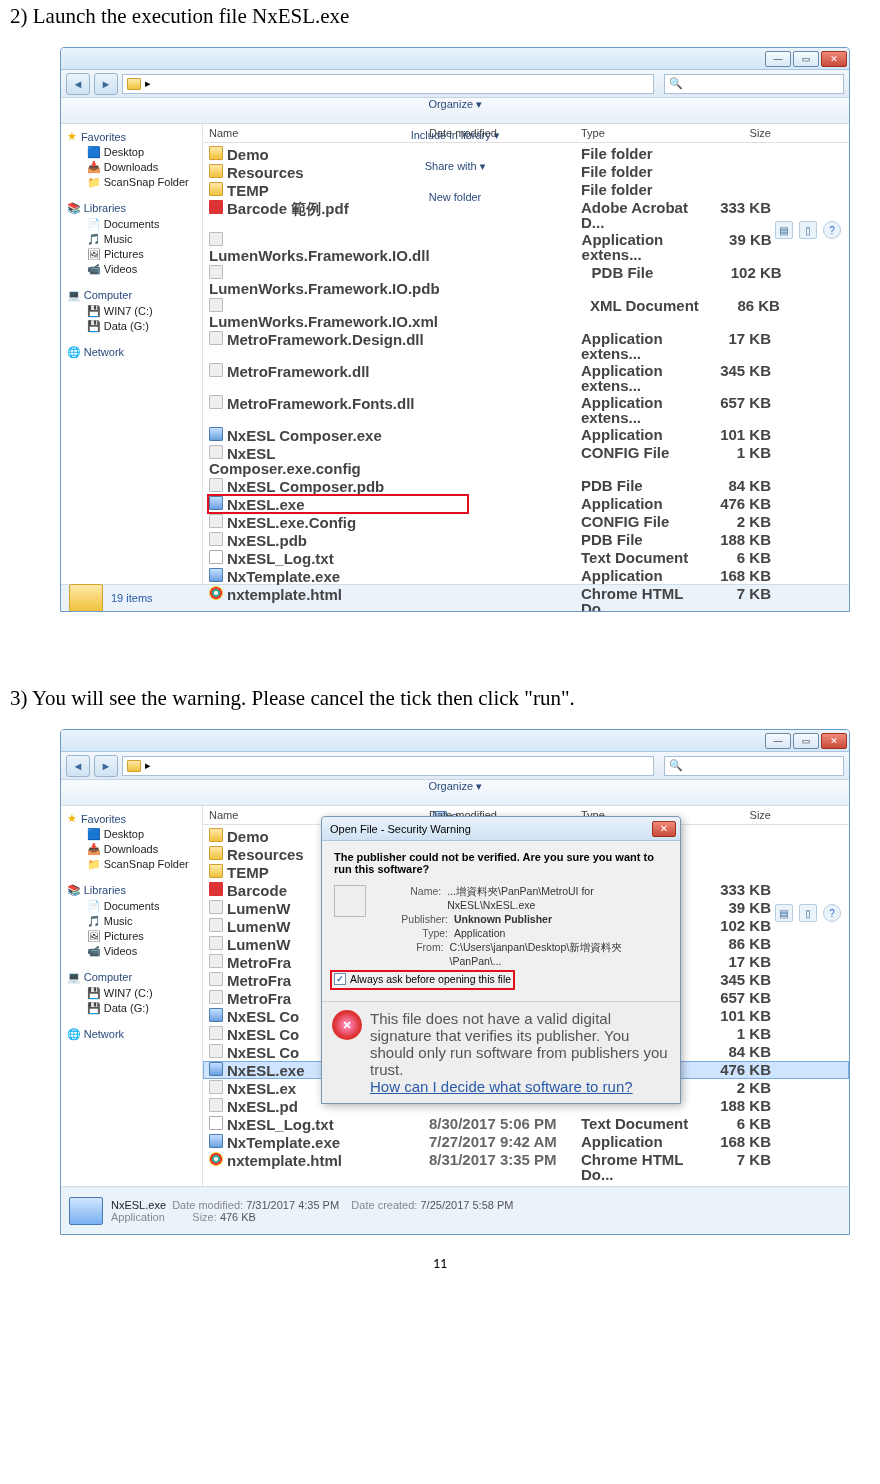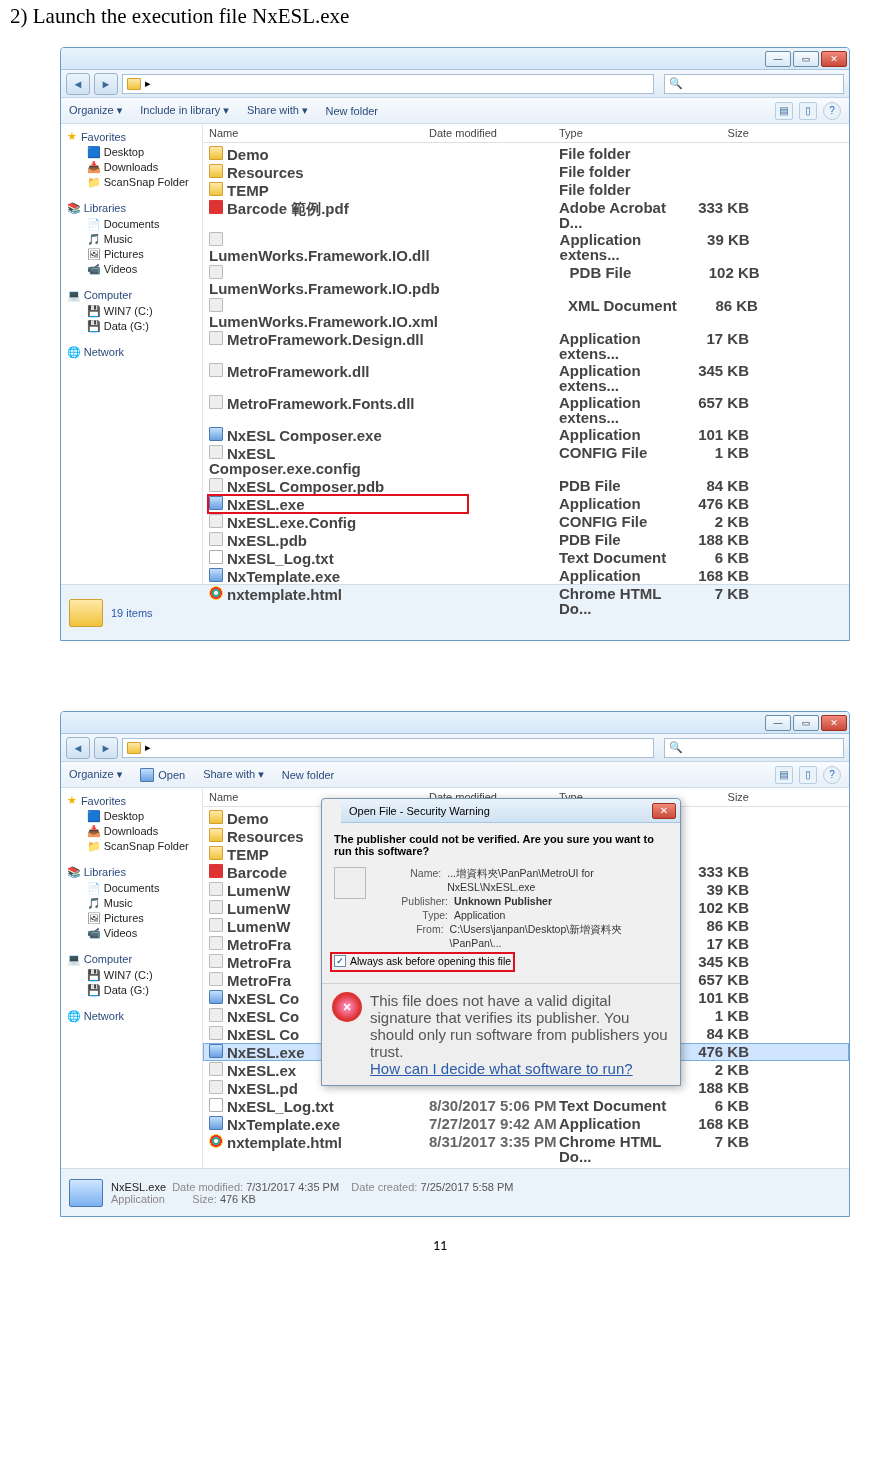--- a/index.html
+++ b/index.html
@@ -11,54 +11,54 @@
   
   .exp-window { border: 1px solid #6b9bc8; border-radius: 4px 4px 0 0; margin: 0 20px 0 50px; background: #fff; overflow: hidden; font-size: 11px; }
   .titlebar { height: 22px; background: linear-gradient(#eaf3fb,#d4e7f7); display: flex; justify-content: flex-end; align-items: center; padding: 0 2px; border-bottom: 1px solid #a8c6e0; }
   .winbtn { width: 26px; height: 16px; margin-left: 2px; border: 1px solid #6b8aaa; border-radius: 2px; display: flex; align-items: center; justify-content: center; font-size: 9px; background: linear-gradient(#f5faff,#d9e9f7); color: #333; }
   .winbtn.close { background: linear-gradient(#f08a7a,#c94b3a); color: #fff; border-color: #a03020; }
   .navbar { height: 28px; background: linear-gradient(#f3f8fd,#dfeaf5); display: flex; align-items: center; padding: 3px 5px; gap: 4px; border-bottom: 1px solid #c4d6e6; }
   .navbtn { width: 24px; height: 22px; border: 1px solid #9ab3cd; border-radius: 3px; background: linear-gradient(#eaf3fb,#cfe2f3); display: flex; align-items: center; justify-content: center; color: #3a6a9a; }
   .addrbar { flex: 1; height: 20px; border: 1px solid #a8c0d6; background: #fff; display: flex; align-items: center; padding: 0 4px; }
   .folder-mini { width: 14px; height: 12px; background: linear-gradient(#ffe9a8,#f0c23b); border: 1px solid #d0a030; border-radius: 1px; margin-right: 4px; }
   .searchbar { width: 180px; height: 20px; border: 1px solid #a8c0d6; background: #fff; margin-left: 6px; display: flex; align-items: center; padding: 0 4px; color: #888; }
-  .toolbar { height: 26px; background: linear-gradient(#f8fbfe,#e7eff8); display: flex; align-items: center; padding: 0 8px; gap: 18px; color: #2a4a7a; border-bottom: 1px solid #d0dde9; font-size: 11px; }
+  .toolbar { height: 26px; background: linear-gradient(#f8fbfe,#e7eff8); display: flex; align-items: center; padding: 0 8px; gap: 18px; color: #2a4a7a; border-bottom: 1px solid #d0dde9; font-size: 11px; flex-direction: column; }
   .toolbar .right { margin-left: auto; display: flex; gap: 6px; }
   .tool-icon { width: 18px; height: 18px; border: 1px solid #b6cde2; border-radius: 2px; background: #eaf2fa; display:flex; align-items:center; justify-content:center; font-size:10px; color:#3a6a9a;}
   .body { display: flex; height: 460px; }
   .nav { width: 142px; border-right: 1px solid #e4e4e4; padding: 4px 2px 4px 6px; overflow: hidden; }
   .nav .grp { color: #2a4a7a; font-size: 11px; padding: 2px 0; display: flex; align-items: center; gap: 4px; }
   .nav .itm { font-size: 11px; padding: 1px 0 1px 20px; color: #222; display: flex; align-items: center; gap: 4px; }
   .star { color: #f4b400; }
   .content { flex: 1; display: flex; flex-direction: column; }
   .colhead { display: flex; border-bottom: 1px solid #e0e0e0; padding: 3px 6px; font-size: 11px; color: #444; }
   .c-name { flex: 0 0 220px; }
   .c-date { flex: 0 0 130px; }
-  .c-type { flex: 0 0 120px; }
+  .c-type { flex: 0 0 120px; margin-left: 22px; }
   .c-size { flex: 0 0 70px; text-align: right; }
   .filelist { padding: 2px 0; }
   .row { display: flex; padding: 1px 6px; font-size: 15px; color: #444; align-items: flex-start; line-height: 15px; font-weight: bold; }
   .row.sel { background: #cfe5ff; border: 1px solid #7aaee0; padding: 0 5px; }
   .row.hl { position: relative; }
   .row.hl::after { content:""; position:absolute; left:4px; right:380px; top:-1px; bottom:-1px; border: 2px solid #e01020; pointer-events:none; }
   .ic { width: 14px; height: 14px; margin-right: 4px; display:inline-block; border-radius:1px; flex-shrink:0; }
   .ic-folder { background: linear-gradient(#ffe9a8,#f0c23b); border:1px solid #d0a030;}
   .ic-pdf { background: #d33; }
   .ic-dll { background: #eee; border:1px solid #bbb; }
   .ic-exe { background: linear-gradient(#c4e0ff,#6aa0e0); border:1px solid #4a7ab0;}
   .ic-txt { background: #fff; border:1px solid #aaa; }
   .ic-chrome { background: radial-gradient(circle,#fff 20%,#3a8 22% 40%,#e33 41% 60%,#fc3 61% 90%); border-radius:50%; }
-  .statusbar { height: 56px; background: #eaf2fa; border-top: 1px solid #d0dde9; display: flex; align-items: center; padding: 4px 8px; font-size: 11px; color: #555; gap: 8px; }
+  .statusbar { height: 27px; background: #eaf2fa; border-top: 1px solid #d0dde9; display: flex; align-items: center; padding: 4px 8px; font-size: 11px; color: #555; gap: 8px; }
   .big-folder { width: 34px; height: 28px; background: linear-gradient(#ffe9a8,#f0c23b); border:1px solid #d0a030; border-radius:2px;}
   .big-exe { width:34px; height:28px; background:linear-gradient(#d0e6ff,#7ab0f0); border:1px solid #4a7ab0; border-radius:2px; display:flex; align-items:center; justify-content:center; color:#fff; font-weight:bold;}
 
   
   .dialog-wrap { position: relative; }
   .dialog { position: absolute; left: 260px; top: 86px; width: 360px; background: #f0f0f0; border: 1px solid #7a96b0; box-shadow: 2px 2px 8px rgba(0,0,0,0.3); border-radius: 4px 4px 0 0; font-size: 11px; }
-  .dlg-title { height: 24px; background: linear-gradient(#eaf3fb,#cfe2f3); display:flex; align-items:center; justify-content:space-between; padding:0 4px 0 8px; border-bottom:1px solid #a8c6e0; border-radius:4px 4px 0 0;margin-left:19px;}
+  .dlg-title { height: 24px; background: linear-gradient(#eaf3fb,#cfe2f3); display:flex; align-items:center; justify-content:space-between; padding:0 4px 0 8px; border-bottom:1px solid #a8c6e0; border-radius:4px 4px 0 0;}
   .dlg-x { width:24px; height:16px; background:linear-gradient(#f08a7a,#c94b3a); color:#fff; border:1px solid #a03020; border-radius:2px; display:flex; align-items:center; justify-content:center; font-size:10px;}
   .dlg-body { padding: 10px 24px 8px 12px; }
   .dlg-q { font-weight: bold; margin-bottom: 10px; font-size:11px;}
   .dlg-info { display:flex; gap:26px; font-size:10.5px; color:#333;}
   .dlg-icon { width:32px; height:32px; background:#eee; border:1px solid #bbb;}
   .dlg-pairs { flex:1; }
   .dlg-pairs div { display:flex; margin-bottom:2px;}
   .dlg-pairs .k { width:56px; text-align:right; margin-right:6px; color:#555;}
   .dlg-btns { display:flex; justify-content:flex-end; gap:8px; margin: 12px 0 6px 0; position:relative;}
   .dbtn { width:70px; height:20px; border:1px solid #888; background:linear-gradient(#fff,#e0e0e0); border-radius:2px; font-size:11px;}
@@ -250,20 +250,21 @@
           </div>
       </div>
     </div>
     <div class="statusbar">
       <div class="big-folder"></div>
       <span style="color:#2a5aaa;">19 items</span>
     </div>
   </div>
 
   <div style="height:70px;"></div>
+  <div class="instruction">3) You will see the warning. Please cancel the tick then click "run".</div>
 
   <div class="exp-window dialog-wrap">
     <div class="titlebar">
       <div class="winbtn">—</div>
       <div class="winbtn">▭</div>
       <div class="winbtn close">✕</div>
     </div>
     <div class="navbar">
       <div class="navbtn">◄</div>
       <div class="navbtn">►</div>

